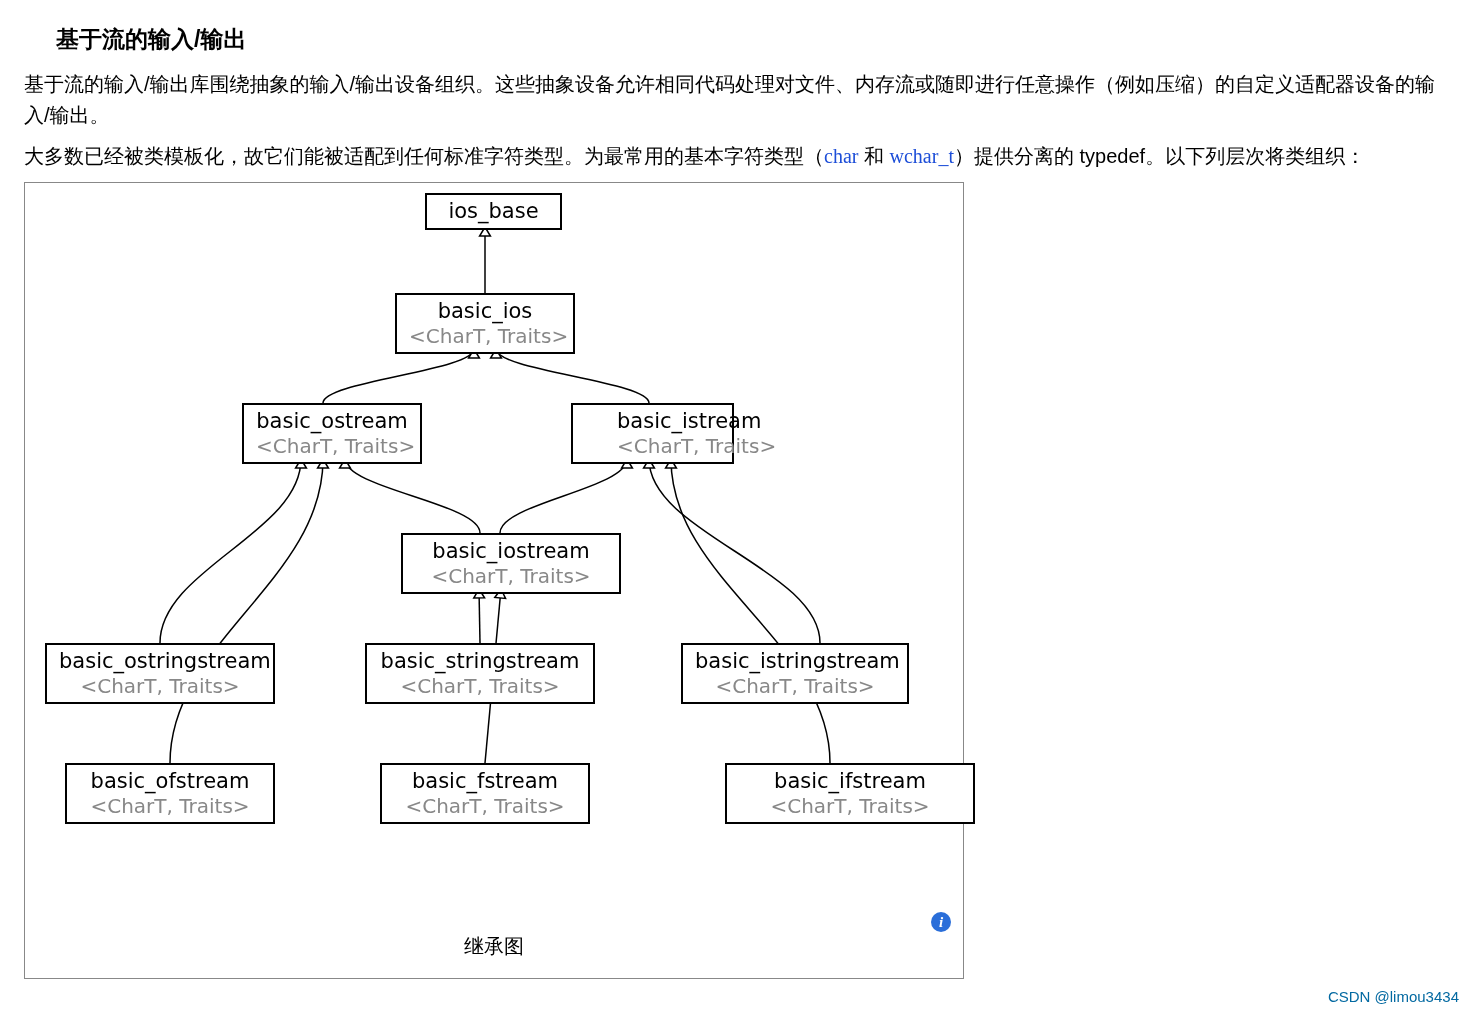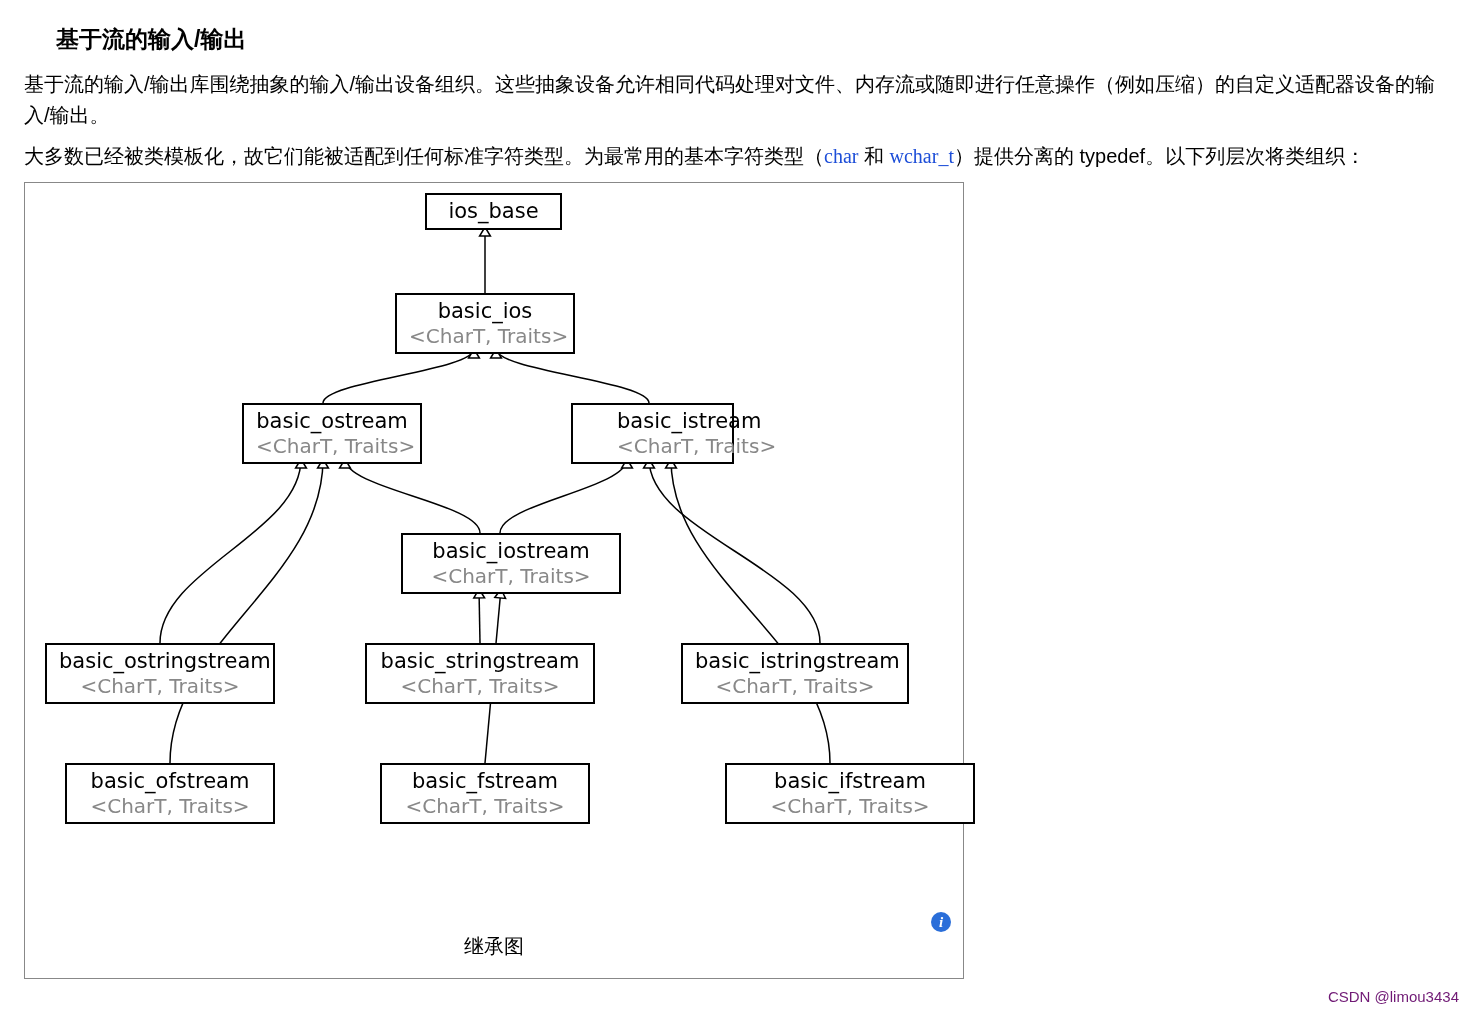--- a/index.html
+++ b/index.html
@@ -12,21 +12,21 @@
   .diagram{position:relative;height:740px;}
   .node{position:absolute;border:2px solid #000;background:#fff;text-align:center;
         font-family:"DejaVu Sans",Arial,sans-serif;padding:4px 12px;box-sizing:border-box;white-space:nowrap;}
   .node .nm{font-size:21px;line-height:1.2;}
   .node .tp{font-size:20px;color:#888;line-height:1.2;}
   svg.edges{position:absolute;left:0;top:0;width:100%;height:100%;pointer-events:none;}
   .caption{text-align:center;font-size:20px;padding:10px 0 18px 0;}
   .info{position:absolute;right:12px;bottom:46px;width:20px;height:20px;border-radius:50%;
         background:#2a6ed9;color:#fff;font-style:italic;font-family:Georgia,serif;
         font-size:15px;text-align:center;line-height:20px;font-weight:700;}
-  .wm{position:absolute;right:18px;bottom:6px;color:#701a75;font-size:15px;font-family:Arial;}
+  .wm{position:absolute;right:18px;bottom:6px;color:#0369a1;font-size:15px;font-family:Arial;}
 </style>
 </head>
 <body>
 
 <div class="page">
   <h2>基于流的输入/输出</h2>
   <p class="lead">基于流的输入/输出库围绕抽象的输入/输出设备组织。这些抽象设备允许相同代码处理对文件、内存流或随即进行任意操作（例如压缩）的自定义适配器设备的输入/输出。</p>
   <p class="lead">
     <span>大多数已经被类模板化，故它们能被适配到任何标准字符类型。为最常用的基本字符类型（</span><span class="code">char</span><span> 和 </span><span class="code">wchar_t</span><span>）提供分离的 typedef。以下列层次将类组织：</span>
   </p>

